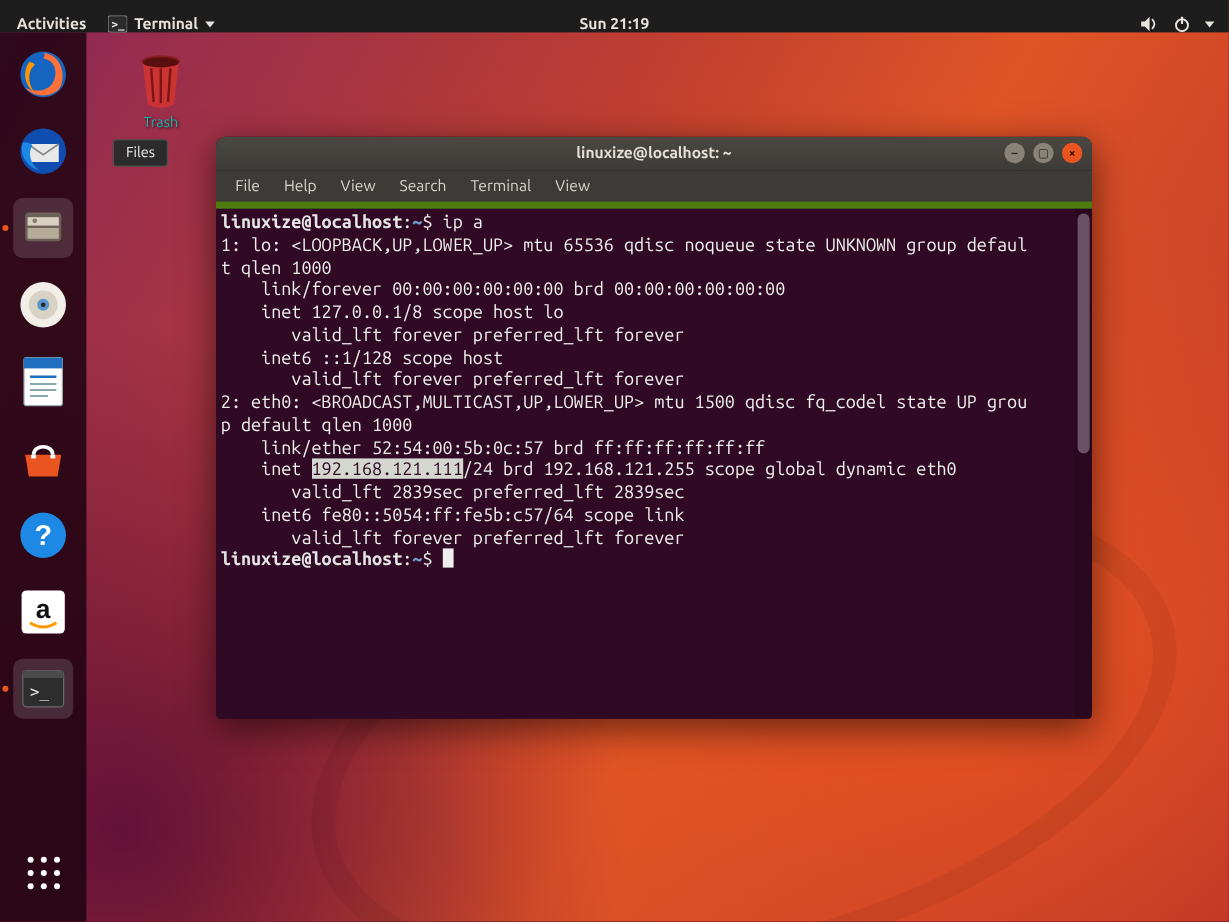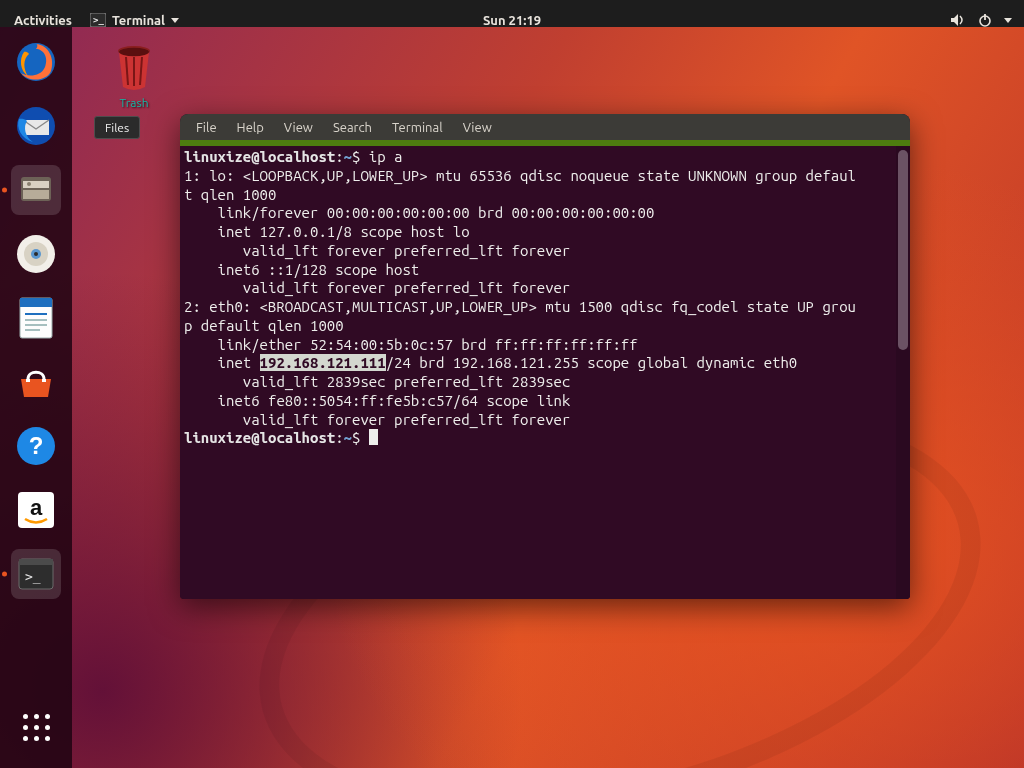--- a/index.html
+++ b/index.html
@@ -212,21 +212,21 @@
   .terminal-body .scrollbar {
     position:absolute; right:0; top:0; width:14px; height:100%;
     background:#2a0920;
   }
   .terminal-body .scrollbar .thumb{
     position:absolute; top:4px; left:2px; right:2px; height:200px;
     background:#6b5264; border-radius:6px;
   }
   .prompt-user { color: #e5e5e5; font-weight: 700; }
   .prompt-path { color: #729fcf; font-weight: 700; }
-  .hl-ip { background:#d3d7cf; color:#300a24;font-weight:bold; }
+  .hl-ip { background:#d3d7cf; color:#300a24; }
   .cursor {
     display:inline-block; width:9px; height:16px; background:#eeeeec;
     vertical-align:-2px;
   }
 
   
   svg { display:block; }
 </style>
 </head>
 <body>
@@ -360,20 +360,28 @@
         <ellipse cx="24" cy="11" rx="15" ry="4.2" fill="#5a0f0f"></ellipse>
         <line x1="16" y1="16" x2="18" y2="44" stroke="#7a1616" stroke-width="2"></line>
         <line x1="24" y1="16" x2="24" y2="45" stroke="#7a1616" stroke-width="2"></line>
         <line x1="32" y1="16" x2="30" y2="44" stroke="#7a1616" stroke-width="2"></line>
       </svg>
   </div>
   <div>Trash</div>
 </div>
 
 <div class="window">
+  <div class="titlebar">
+    <span>linuxize@localhost: ~</span>
+    <div class="win-controls">
+      <div class="win-btn">–</div>
+      <div class="win-btn">▢</div>
+      <div class="win-btn close">×</div>
+    </div>
+  </div>
   <div class="menubar">
     <span>File</span>
     <span>Help</span>
     <span>View</span>
     <span>Search</span>
     <span>Terminal</span>
     <span>View</span>
   </div>
   <div class="terminal-body"><span class="prompt-user">linuxize@localhost</span><span>:</span><span class="prompt-path">~</span><span>$ </span><span>ip a</span>
 <span>1: lo: &lt;LOOPBACK,UP,LOWER_UP&gt; mtu 65536 qdisc noqueue state UNKNOWN group defaul</span>

